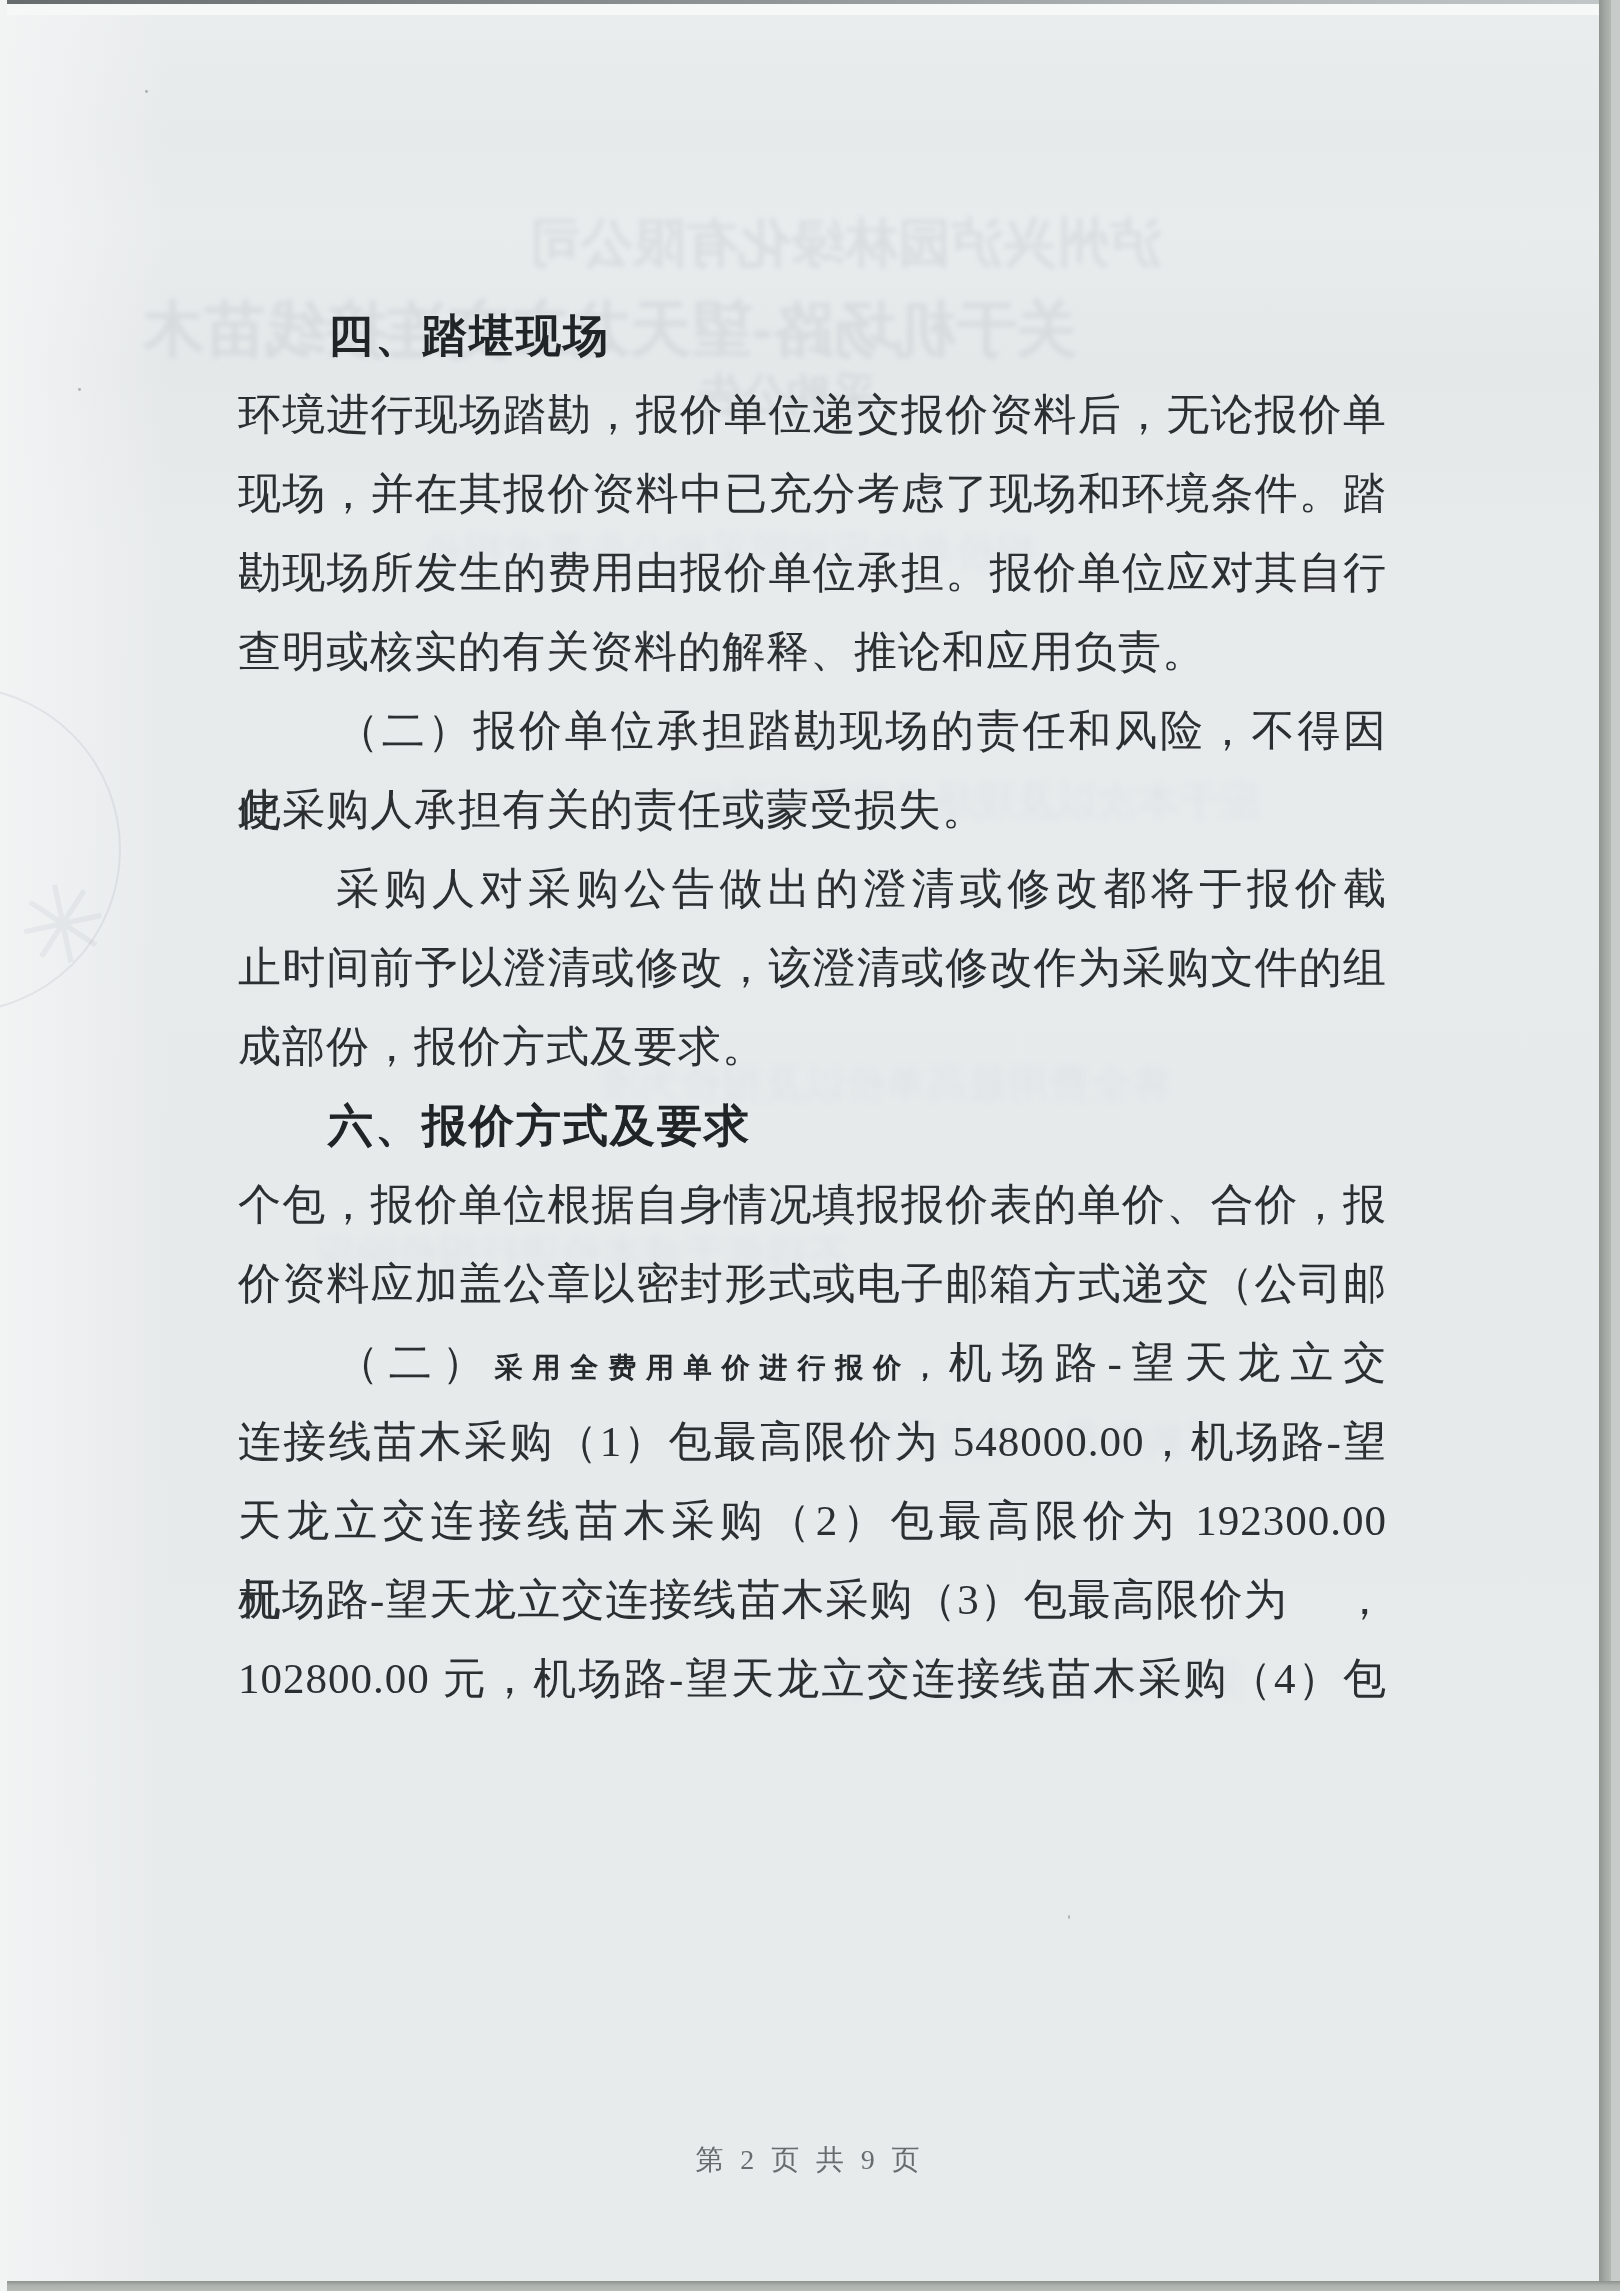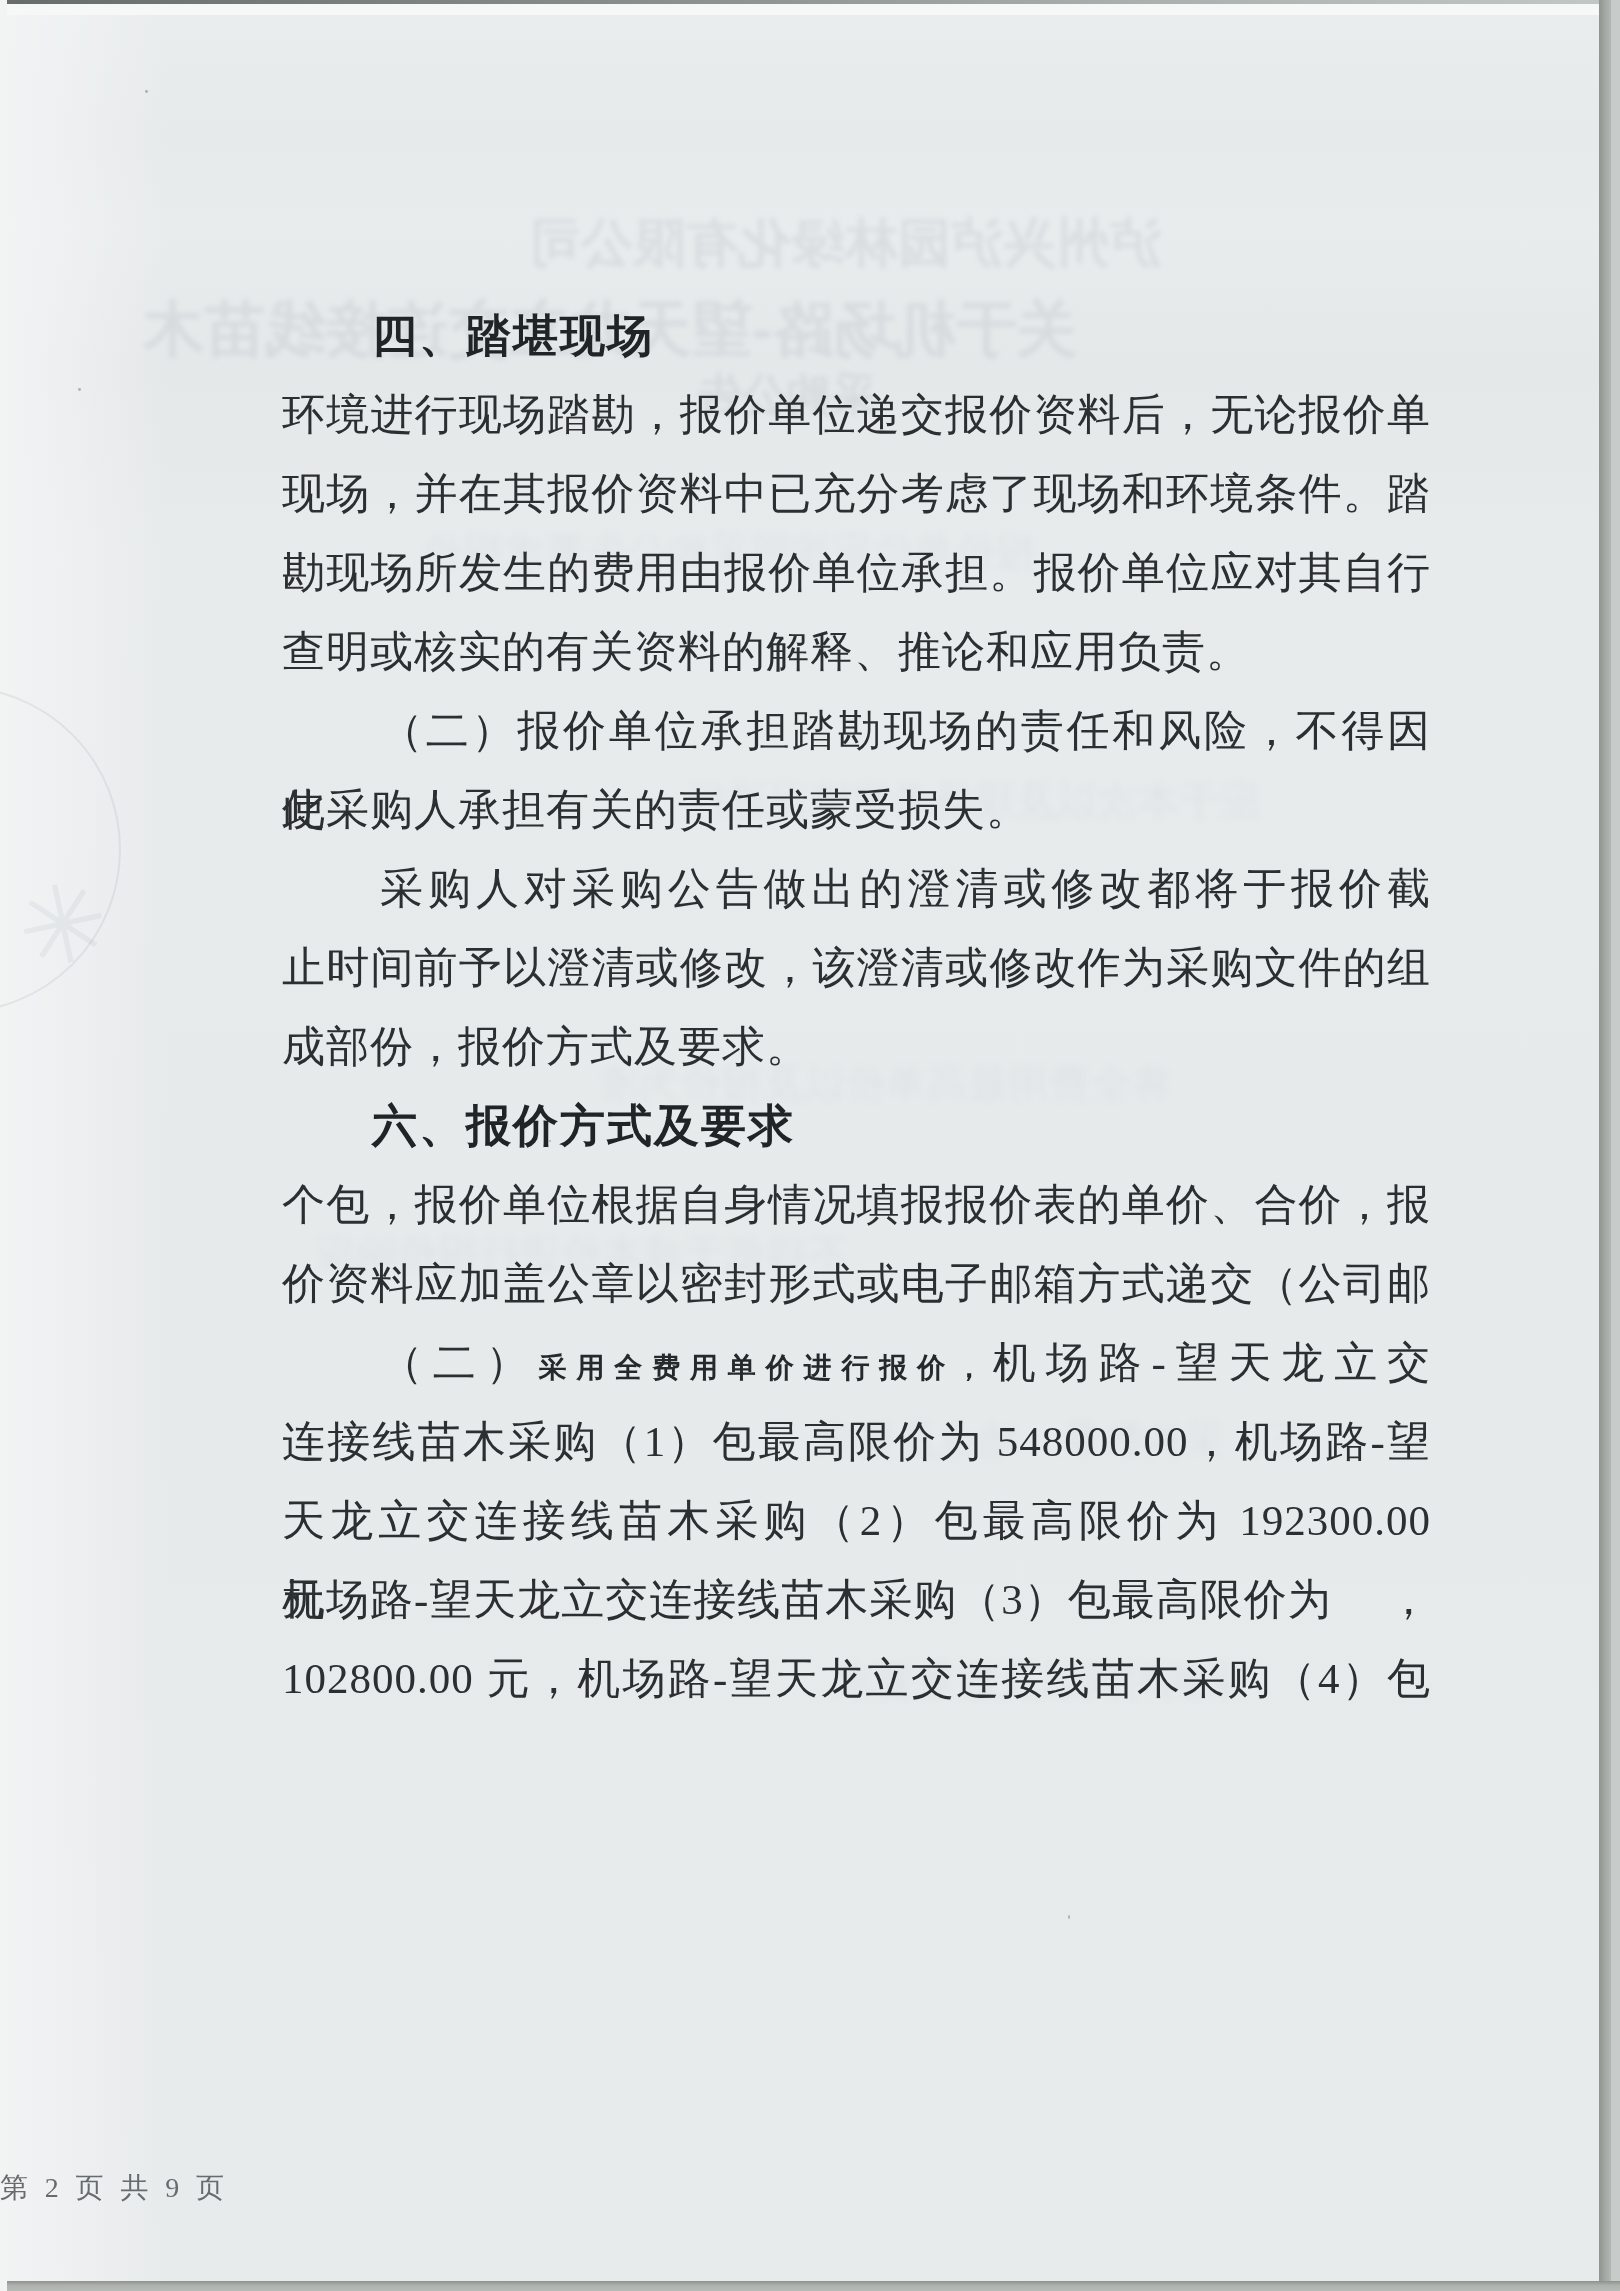--- a/index.html
+++ b/index.html
@@ -31,30 +31,30 @@
 
   
   .bleed{position:absolute;transform:scaleX(-1);filter:blur(2.9px);color:#8e99a6;
     font-weight:bold;white-space:nowrap;
     font-family:"Liberation Sans","DejaVu Sans",sans-serif;}
   .bleed.title{opacity:.17;}
   .bleed.smudge{opacity:.09;filter:blur(3.9px);font-weight:normal;}
 
   
   .doc{position:absolute;left:238px;top:296px;width:1149px;
-    font-size:43px;line-height:79px;color:#2c2f31;letter-spacing:1px;margin-left:44px;}
+    font-size:43px;line-height:79px;color:#2c2f31;letter-spacing:1px;}
   .line{height:79px;white-space:nowrap;}
   .line.fill{white-space:normal;text-align:justify;text-align-last:justify;}
   .line.h{font-family:"Liberation Sans","DejaVu Sans",sans-serif;
     font-weight:bold;font-size:45px;color:#212426;text-indent:90px;letter-spacing:2px;}
   .line.first{text-indent:98px;}
   .b{font-weight:bold;font-family:"Liberation Sans","DejaVu Sans",sans-serif;
     font-size:28px;color:#26292b;}
-  .footer{position:absolute;left:0;top:2141px;width:1620px;
-    font-size:28px;color:#666b6e;letter-spacing:4.9px;margin-top:28px;}
+  .footer{position:absolute;left:0;top:2141px;width:1620px;text-align:center;
+    font-size:28px;color:#666b6e;letter-spacing:4.9px;}
 
   
   .speck{position:absolute;width:2.9px;height:2.9px;border-radius:50%;background:#7d8284;opacity:.55;}
 </style>
 </head>
 <body>
 
 <div class="page">
 
   <div class="edge-top-line"></div>

